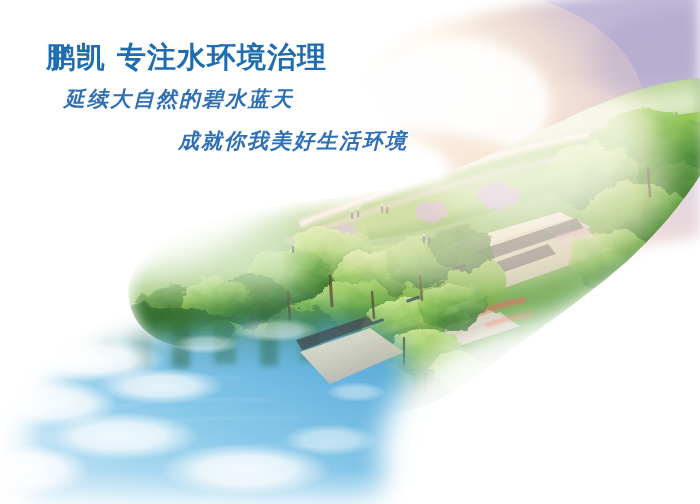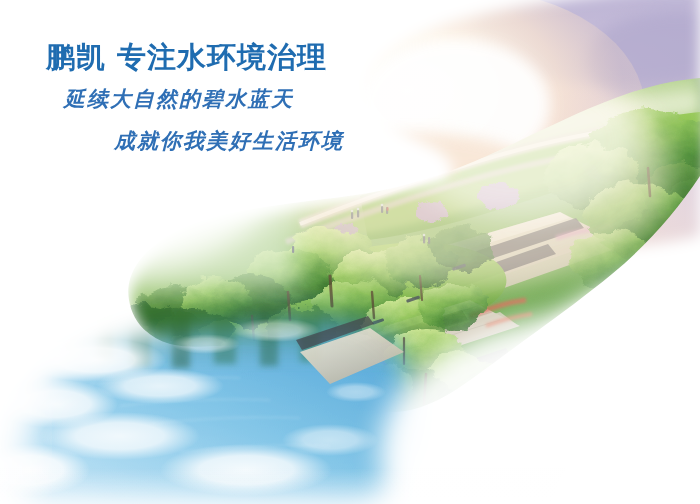--- a/index.html
+++ b/index.html
@@ -52,21 +52,21 @@
     font-size:21px;
     line-height:30px;
     letter-spacing:2px;
     white-space:nowrap;
     font-family:"DejaVu Serif","Liberation Serif",serif;
     font-style:italic;
     font-weight:600;
     text-shadow:0 1px 0 rgba(255,255,255,.85);
   }
   .sub-1{ margin-top:10px; padding-left:6px; }
-  .sub-2{ margin-top:2px; padding-left:56px; }
+  .sub-2{ margin-top:2px; padding-left:56px;text-align:right; }
 </style>
 </head>
 <body>
 
 <div id="banner">
 
   <div id="artwork">
     <svg viewBox="0 0 700 504" xmlns="http://www.w3.org/2000/svg">
       <defs>
 

